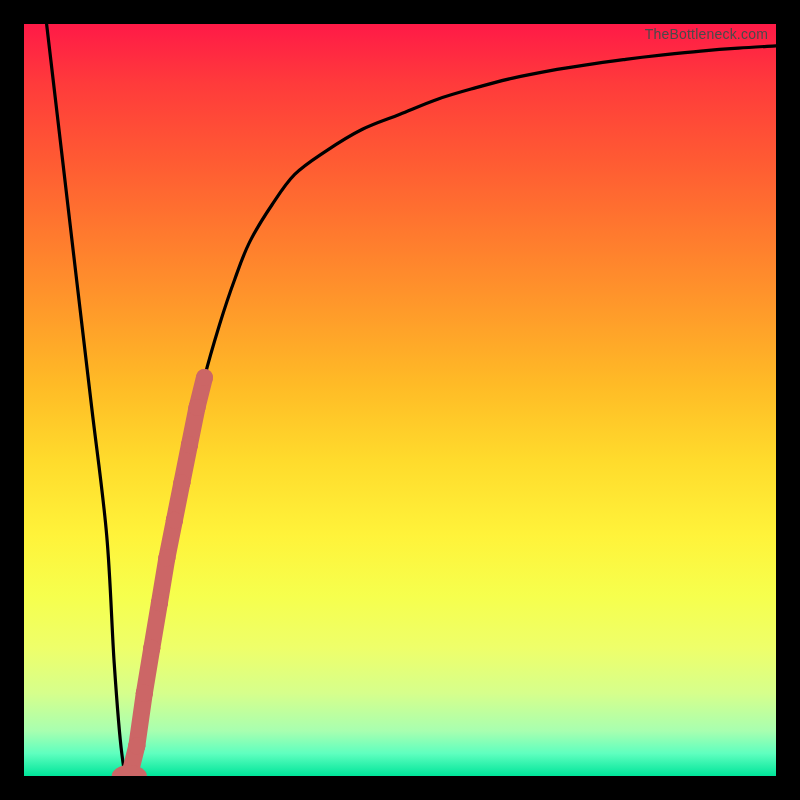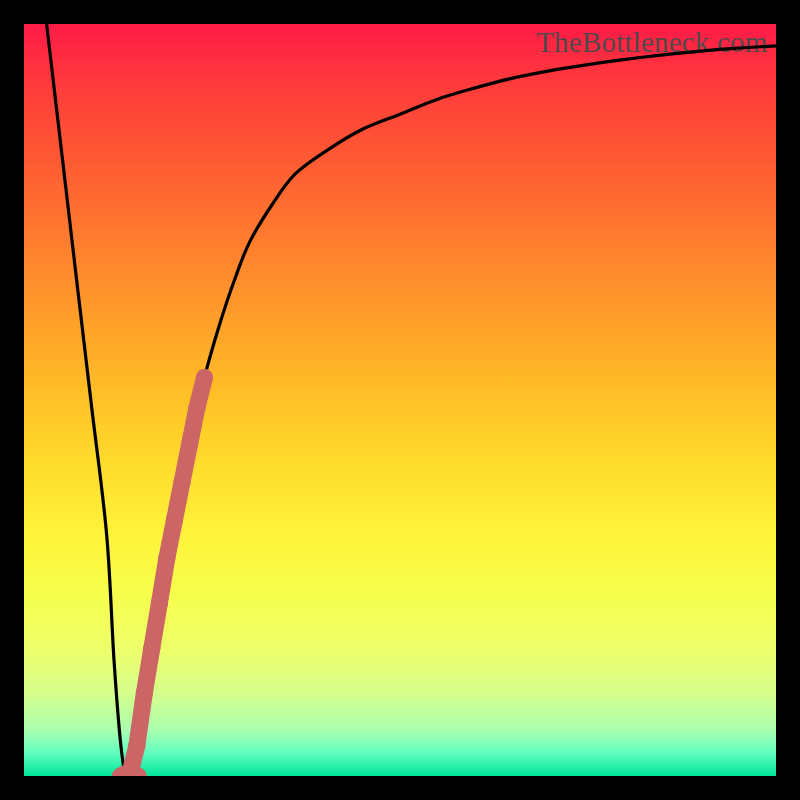--- a/index.html
+++ b/index.html
@@ -38,24 +38,23 @@
       #a8ffb0 94%,
       #5fffbf 97%,
       #00e59a 100%
     );
   }
   .watermark {
     position: absolute;
     top: 2px;
     right: 8px;
     color: #4a4a4a;
-    font-size: 29px;
+    font-size: 14px;
     letter-spacing: 0.2px;
     user-select: none;
-    font-family: Liberation Serif, serif;
   }
   svg.overlay {
     position: absolute;
     left: 0; top: 0;
     width: 752px; height: 752px;
   }
 </style>
 </head>
 <body>
 

